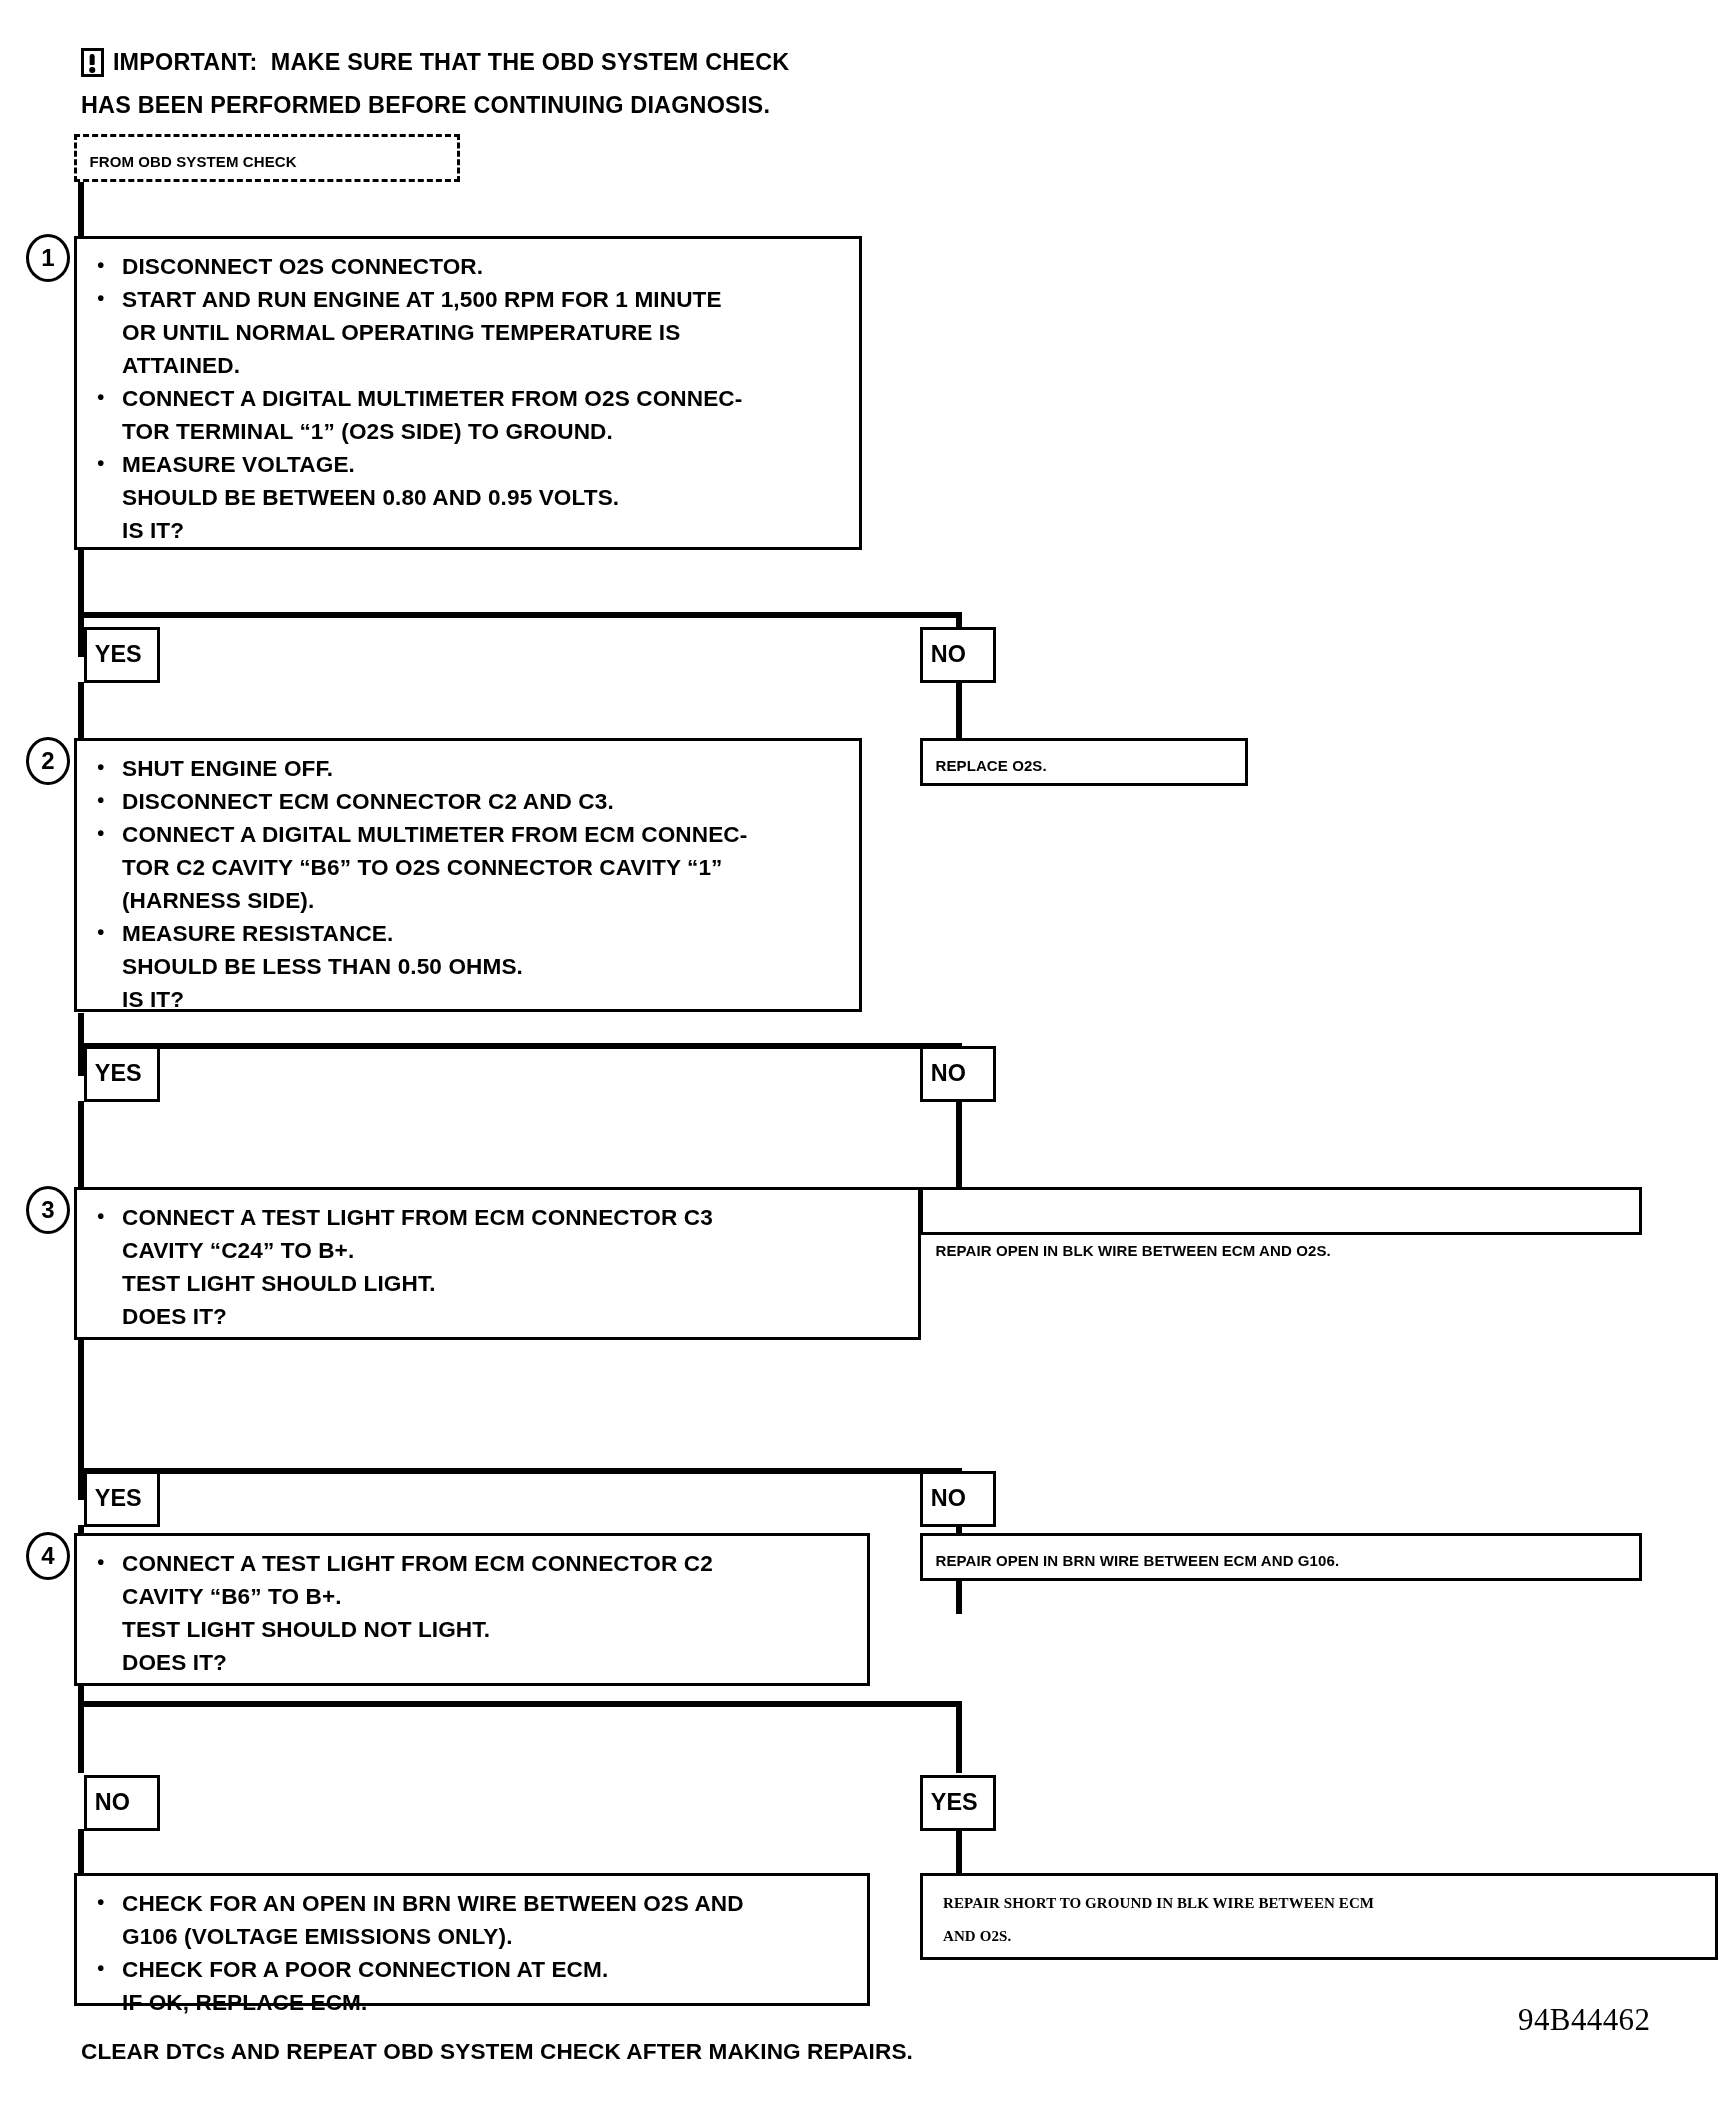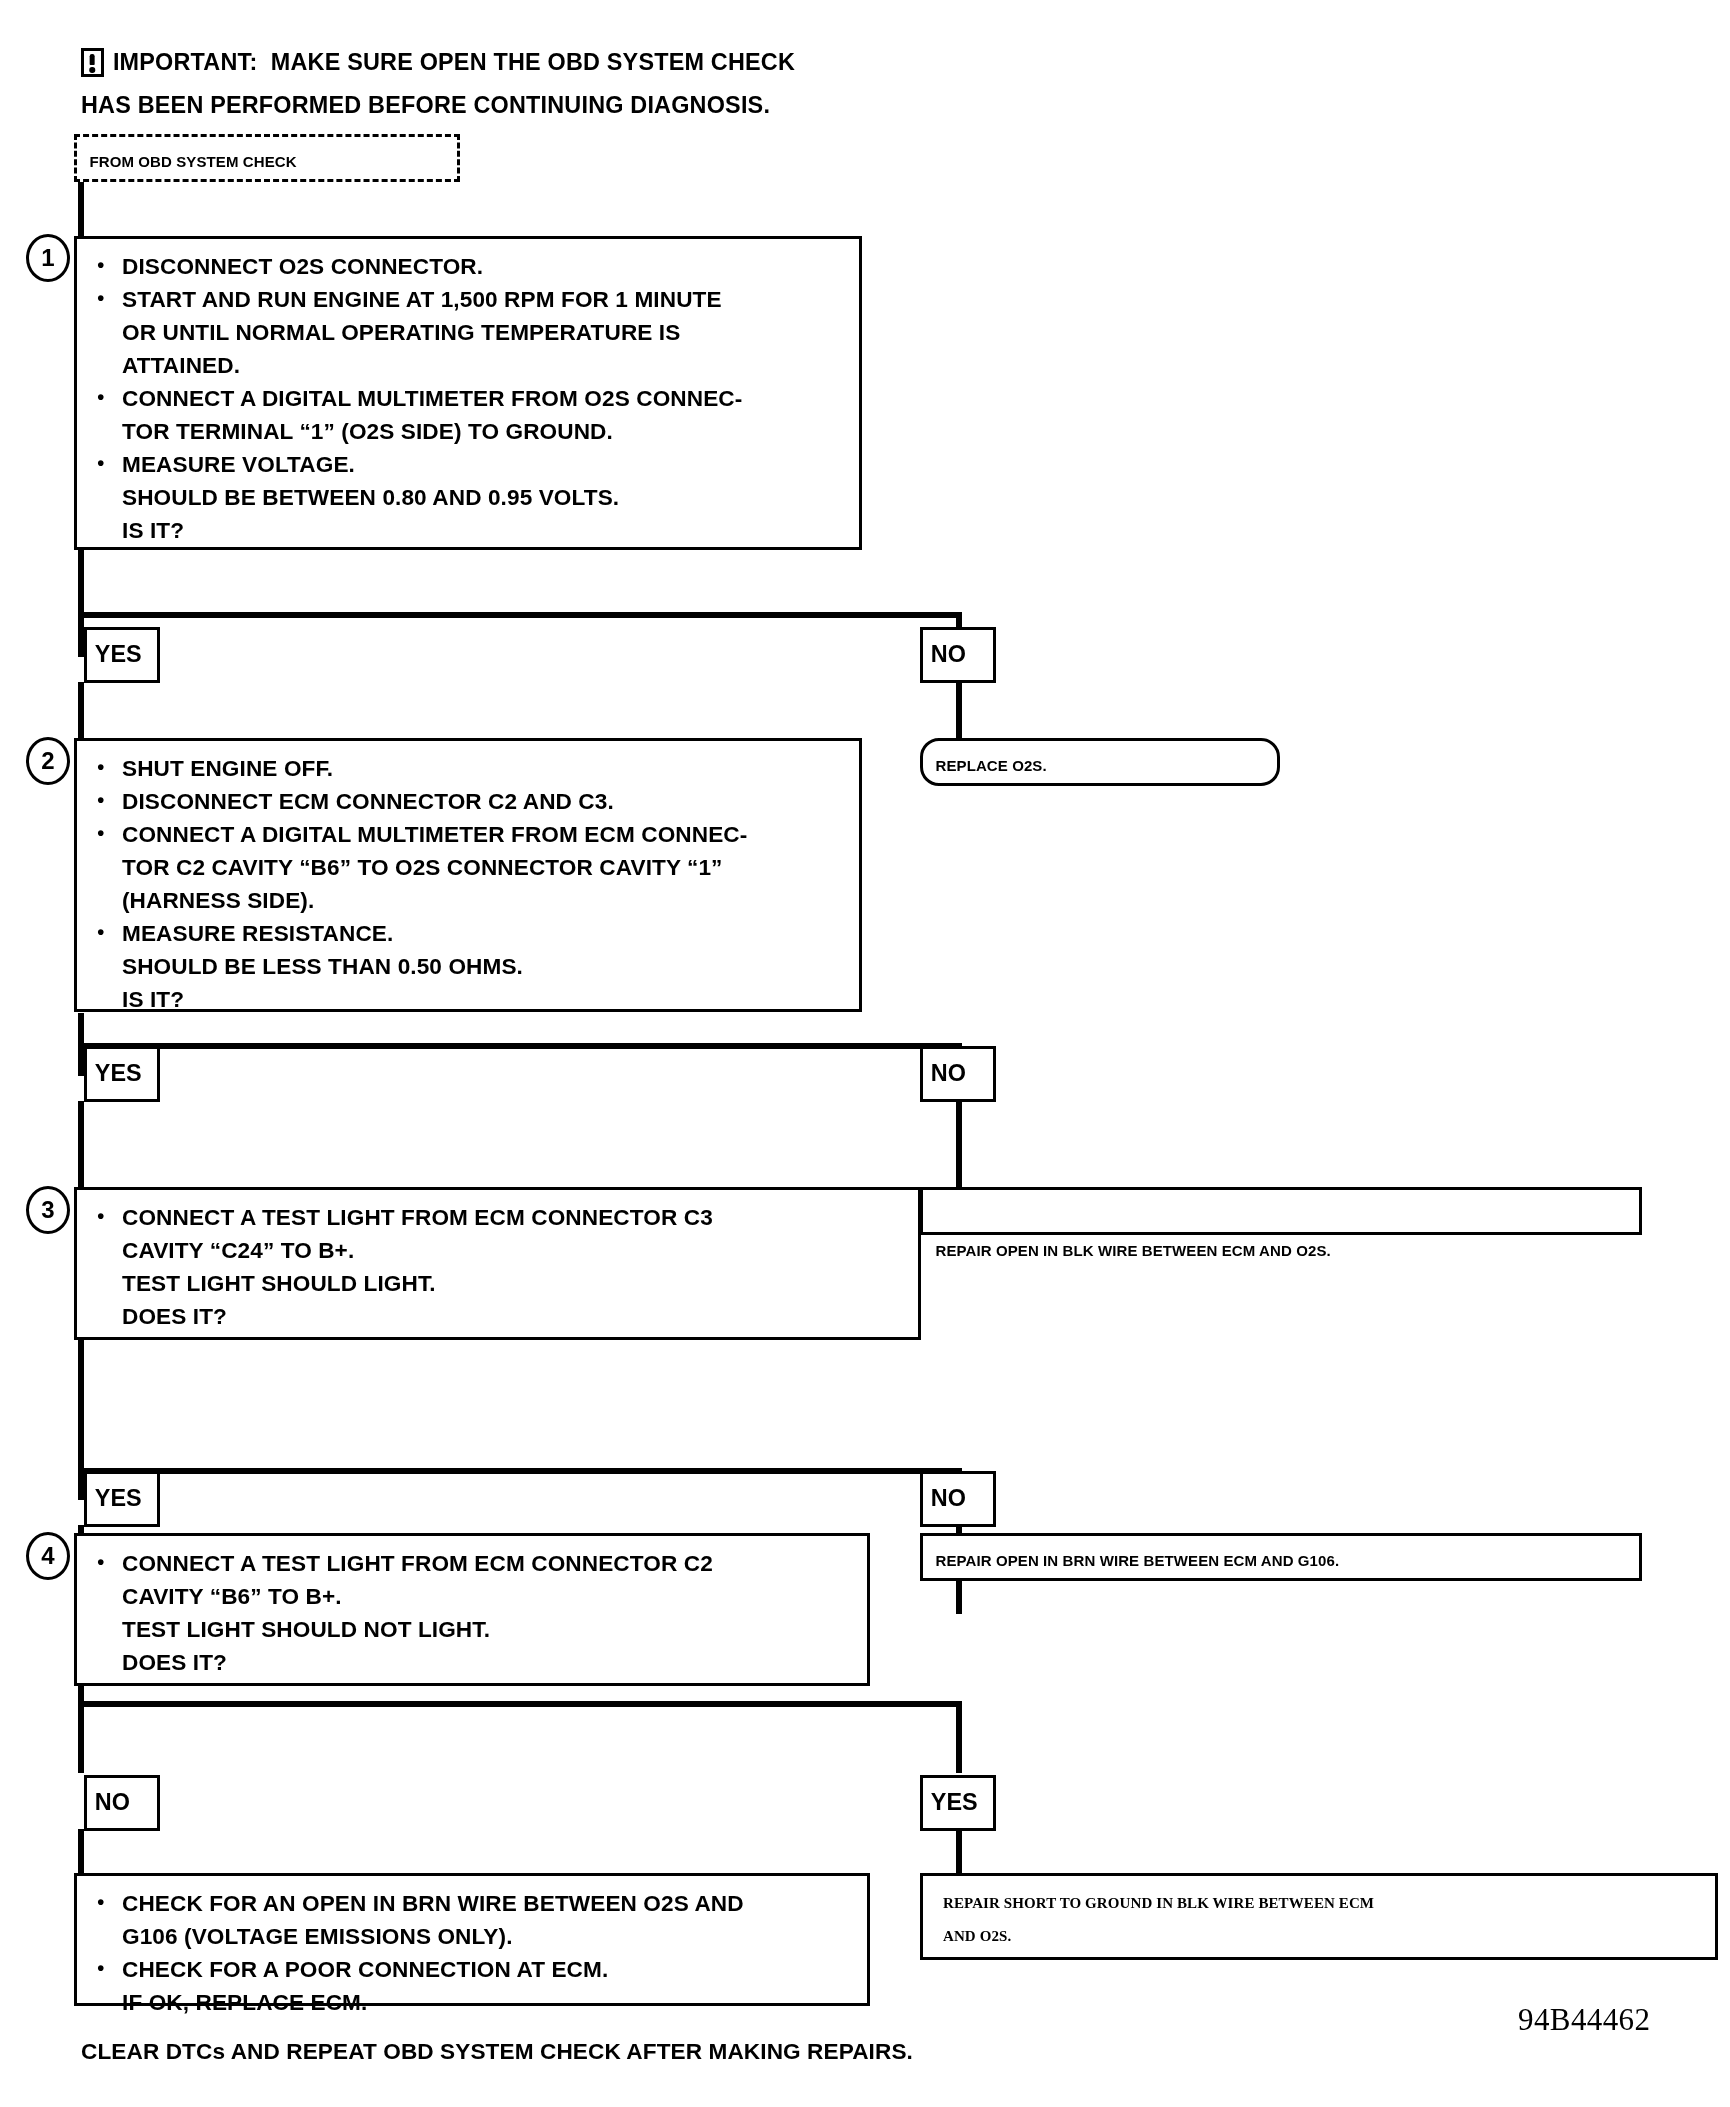--- a/index.html
+++ b/index.html
@@ -58,21 +58,21 @@
           font-size:31px;font-weight:normal;letter-spacing:0.4px;}
 </style>
 </head>
 <body>
 
 <div class="page">
 
   <div class="notice">
     <div class="notice-row">
       <span class="imp-icon"></span>
-      <span class="notice-line">IMPORTANT:  MAKE SURE OPEN THE OBD SYSTEM CHECK</span>
+      <span class="notice-line">IMPORTANT:  MAKE SURE THAT THE OBD SYSTEM CHECK</span>
     </div>
     <div class="notice-line" style="margin-top:12px;">HAS BEEN PERFORMED BEFORE CONTINUING DIAGNOSIS.</div>
   </div>
 
   <div class="box dashed" style="left:74px;top:134px;width:386px;height:48px;">
     <div class="box-inner" style="padding:7.8px 12.5px;">
       <div class="btext">FROM OBD SYSTEM CHECK</div>
     </div>
   </div>
 
@@ -107,21 +107,21 @@
   <div class="hline" style="left:78px;top:612px;width:883px;"></div>
   <div class="vline" style="left:956px;top:612px;height:45px;"></div>
   <div class="vline" style="left:78px;top:612px;height:45px;"></div>
 
   <div class="ynbox" style="left:84px;top:627px;">YES</div>
   <div class="ynbox" style="left:920px;top:627px;">NO</div>
 
   <div class="vline" style="left:78px;top:682px;height:61px;"></div>
   <div class="vline" style="left:956px;top:682px;height:61px;"></div>
 
-  <div class="box" style="left:920px;top:738px;width:360px;height:48px;border-radius:19px;">
+  <div class="box" style="left:920px;top:738px;width:328px;height:48px;">
     <div class="box-inner" style="padding:7.8px 12.5px;">
       <div class="btext">REPLACE O2S.</div>
     </div>
   </div>
 
   <div class="stepnum" style="left:26px;top:737px;">2</div>
   <div class="box" style="left:74px;top:738px;width:788px;height:274px;">
     <div class="box-inner">
       <ul class="blist">
         <li>

